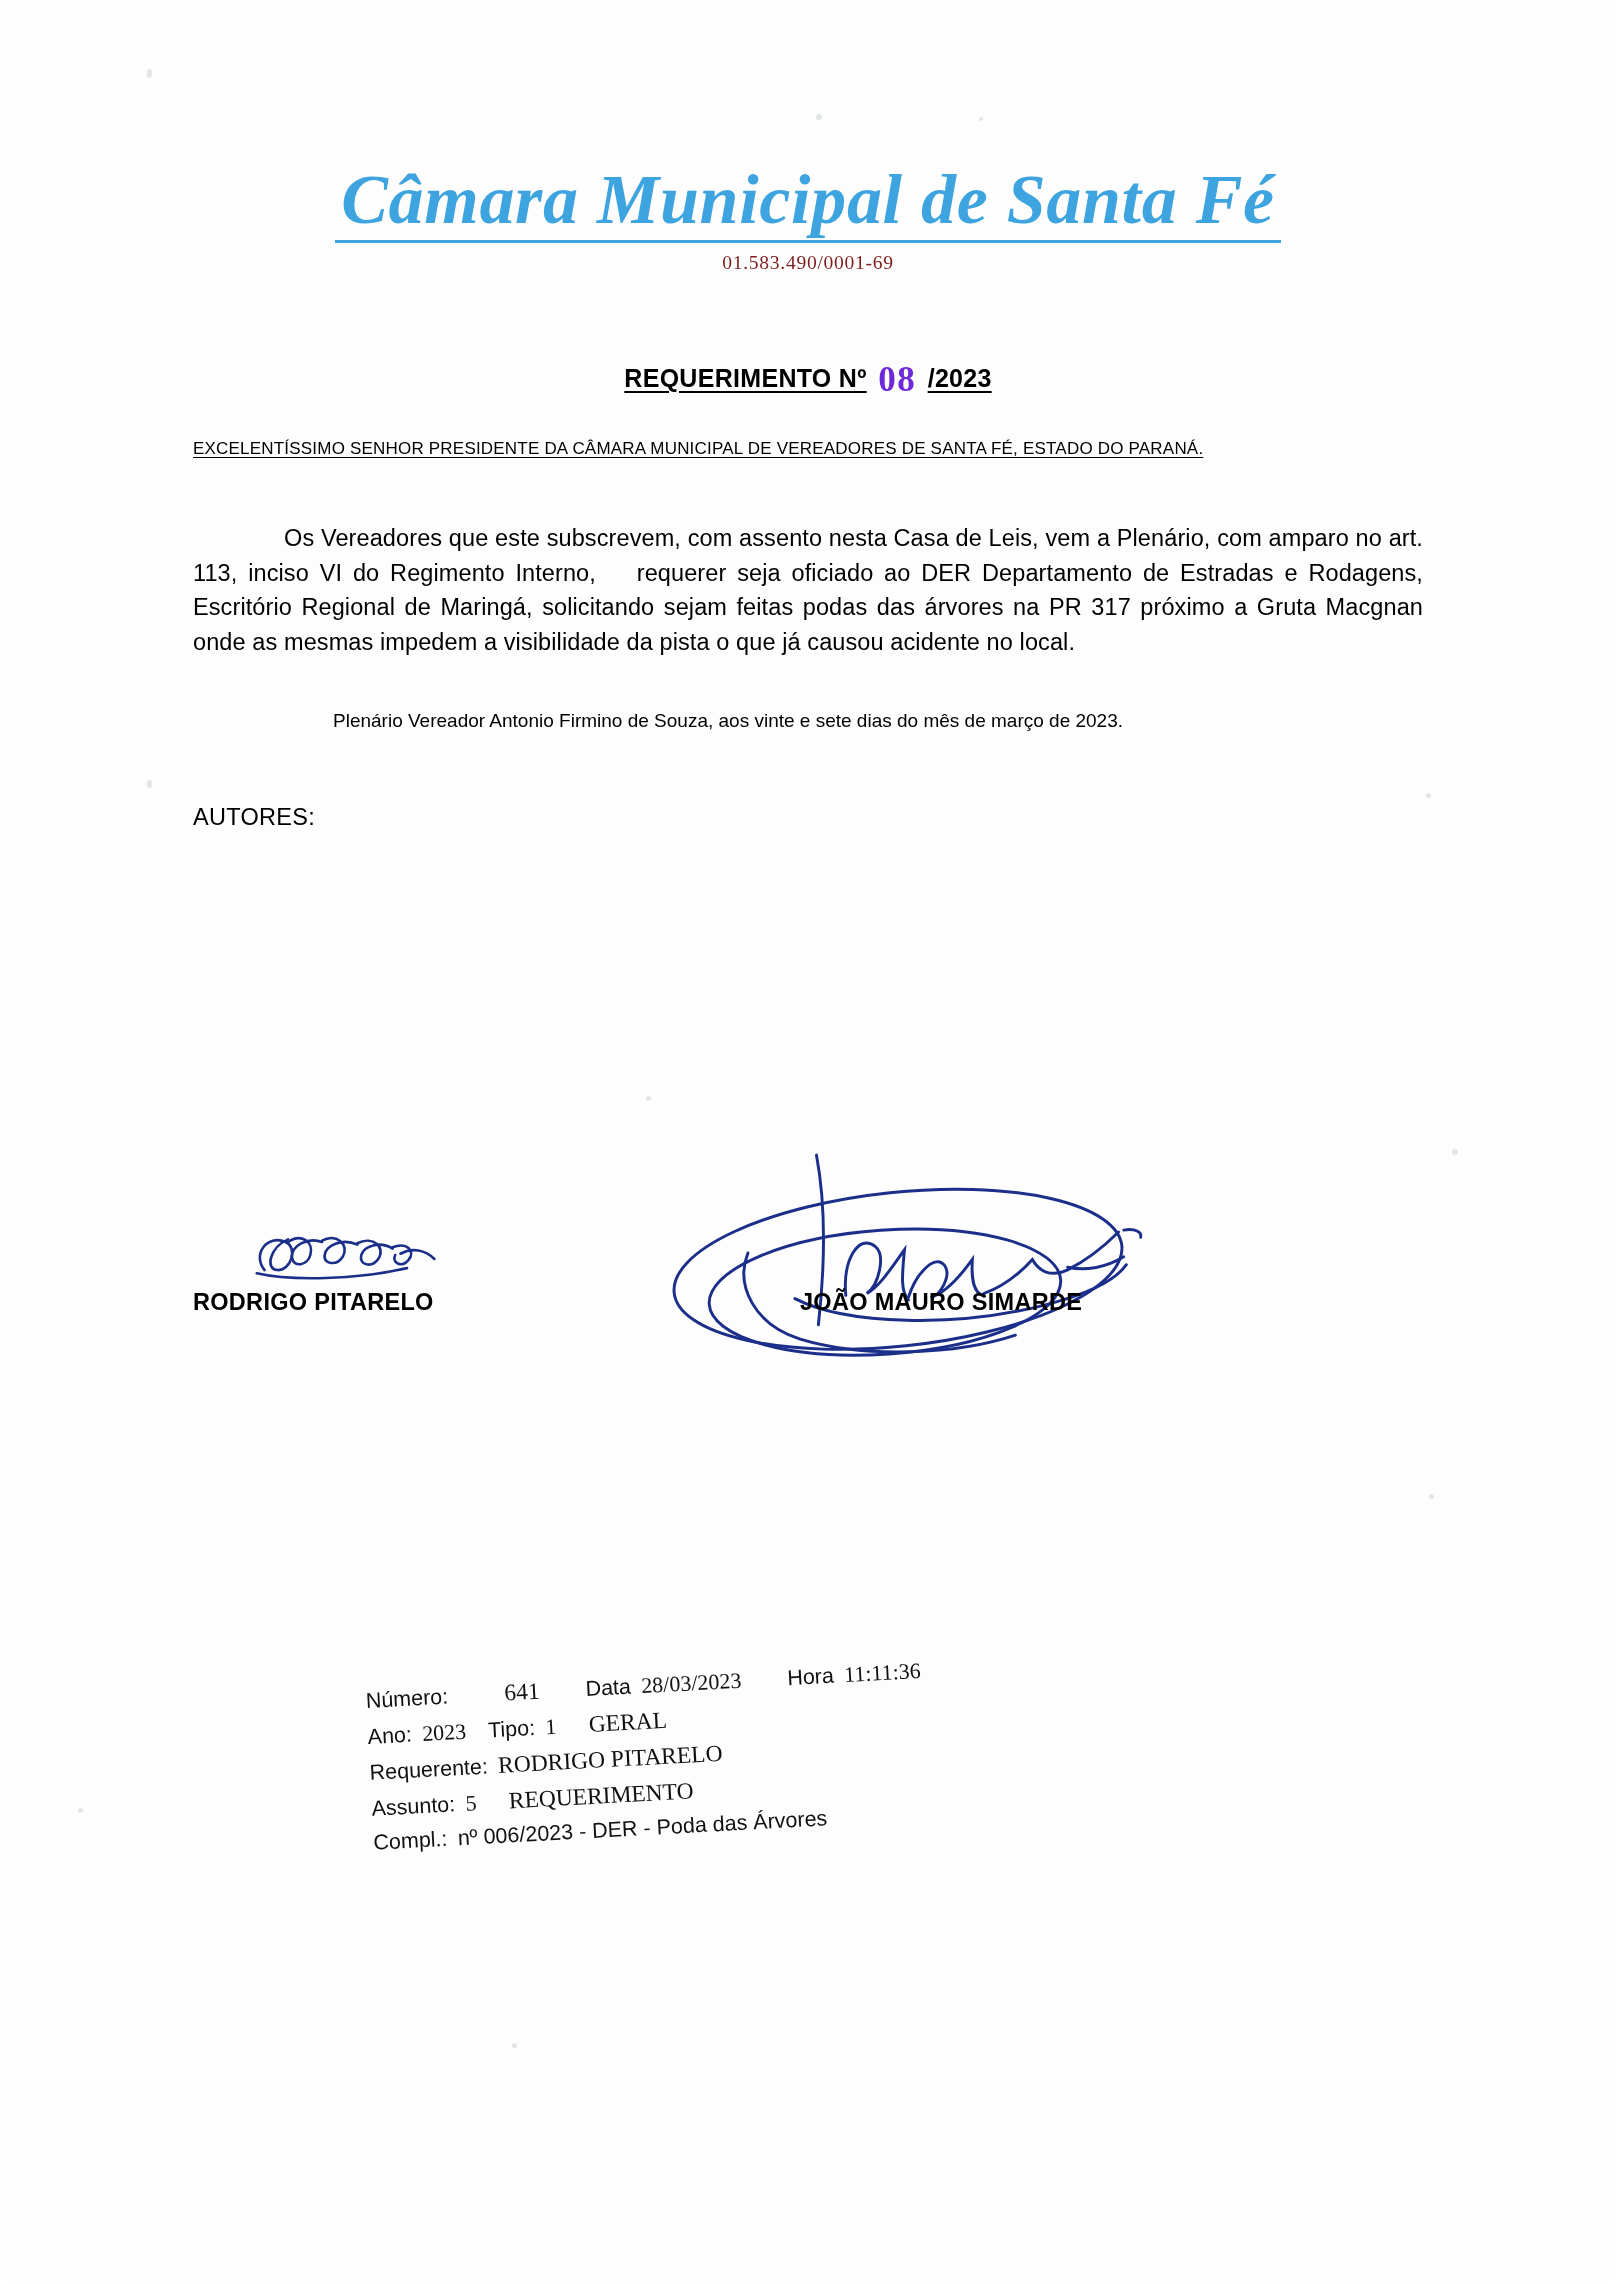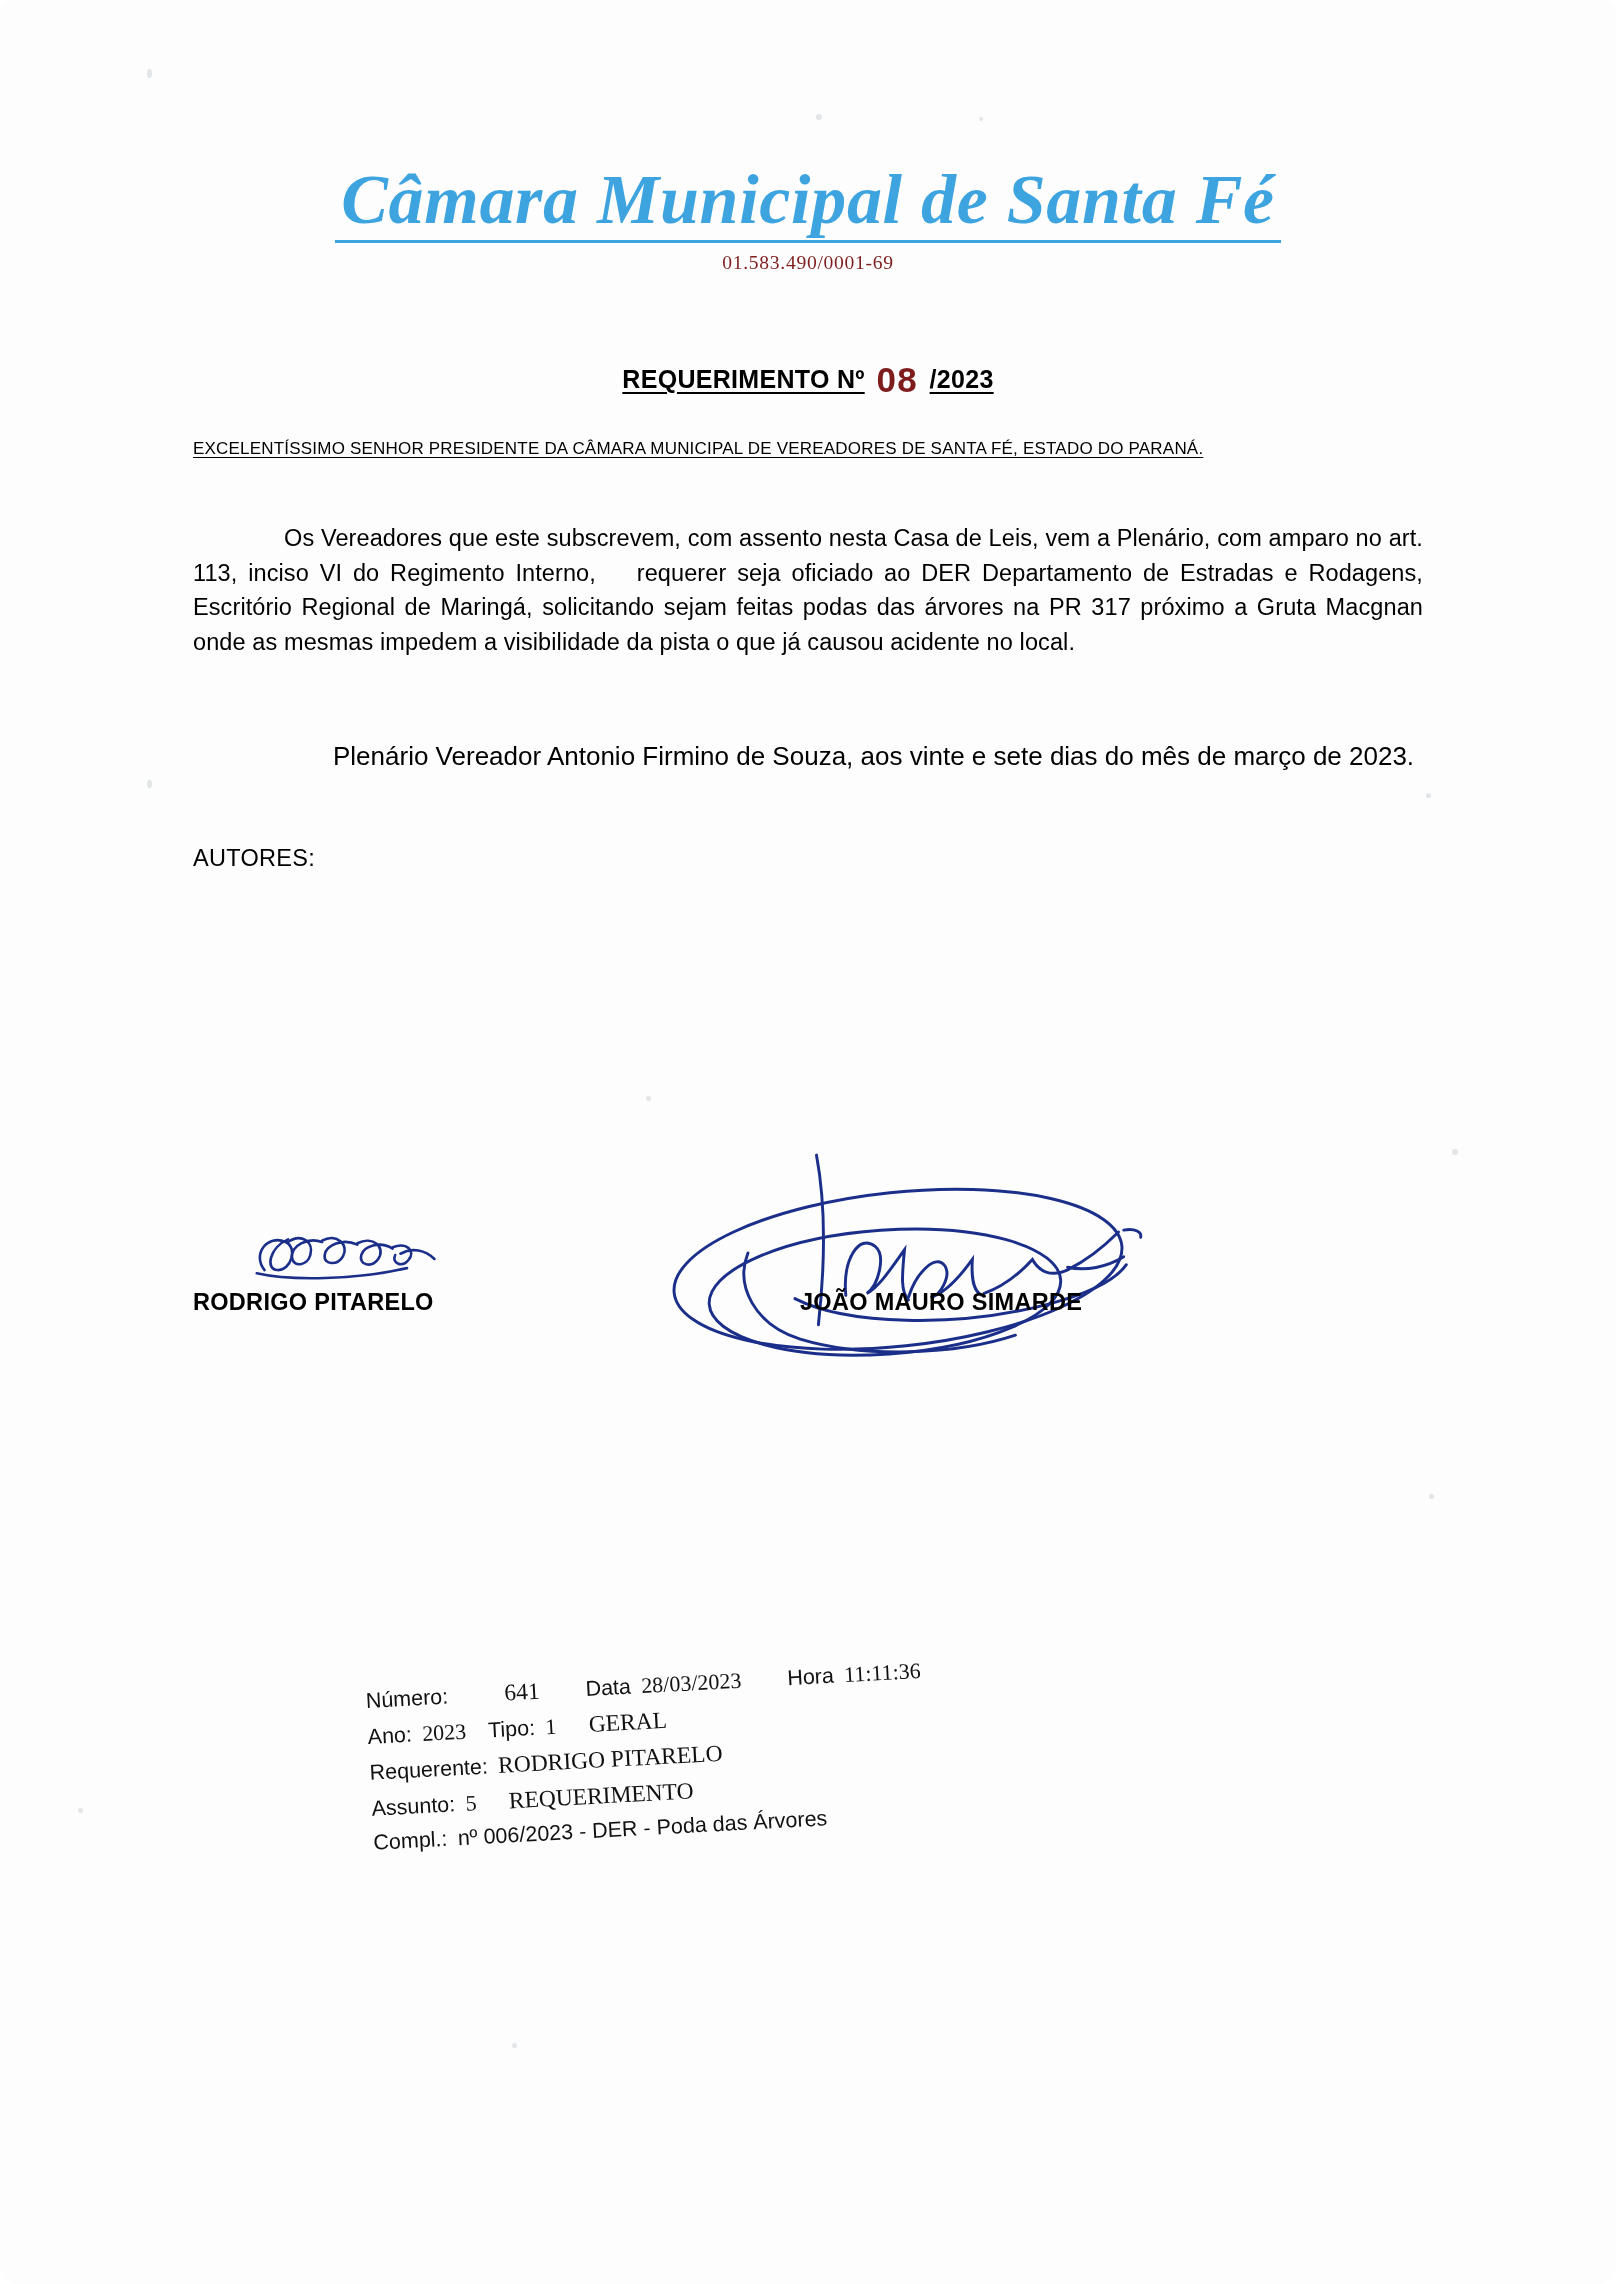--- a/index.html
+++ b/index.html
@@ -61,23 +61,23 @@
     font-size: 25px;
     font-weight: bold;
     letter-spacing: 0.3px;
   }
   .req-title .underlined {
     text-decoration: underline;
     text-underline-offset: 3.9px;
     margin-top: 36px;
   }
   .req-number-hand {
-    font-family: Liberation Sans, sans-serif;
+    font-family: Liberation Serif, serif;
     font-size: 35px;
-    color: #7f1d1d;
+    color: #6d28d9;
     padding: 0 11.7px;
     position: relative;
     top: 3.9px;
     letter-spacing: 1.3px;
   }
 
   
   .body-block {
     position: absolute;
     left: 193px;
@@ -109,22 +109,22 @@
   .paragraph b { font-weight: normal; margin-left: 30px; }
 
   .closing {
     margin-top: 98px;
     margin-left: 287px;
     font-size: 23.5px;
     line-height: 1.5;
   }
 
   .place-date {
-    margin-top: 78px;
-    font-size: 26px;
+    margin-top: 48px;
+    font-size: 19px;
     line-height: 1.48;
     text-align: justify;
   }
   .place-date .indent {
     display: inline-block;
     width: 140px;
   }
 
   .authors-label {
     margin-top: 69px;

